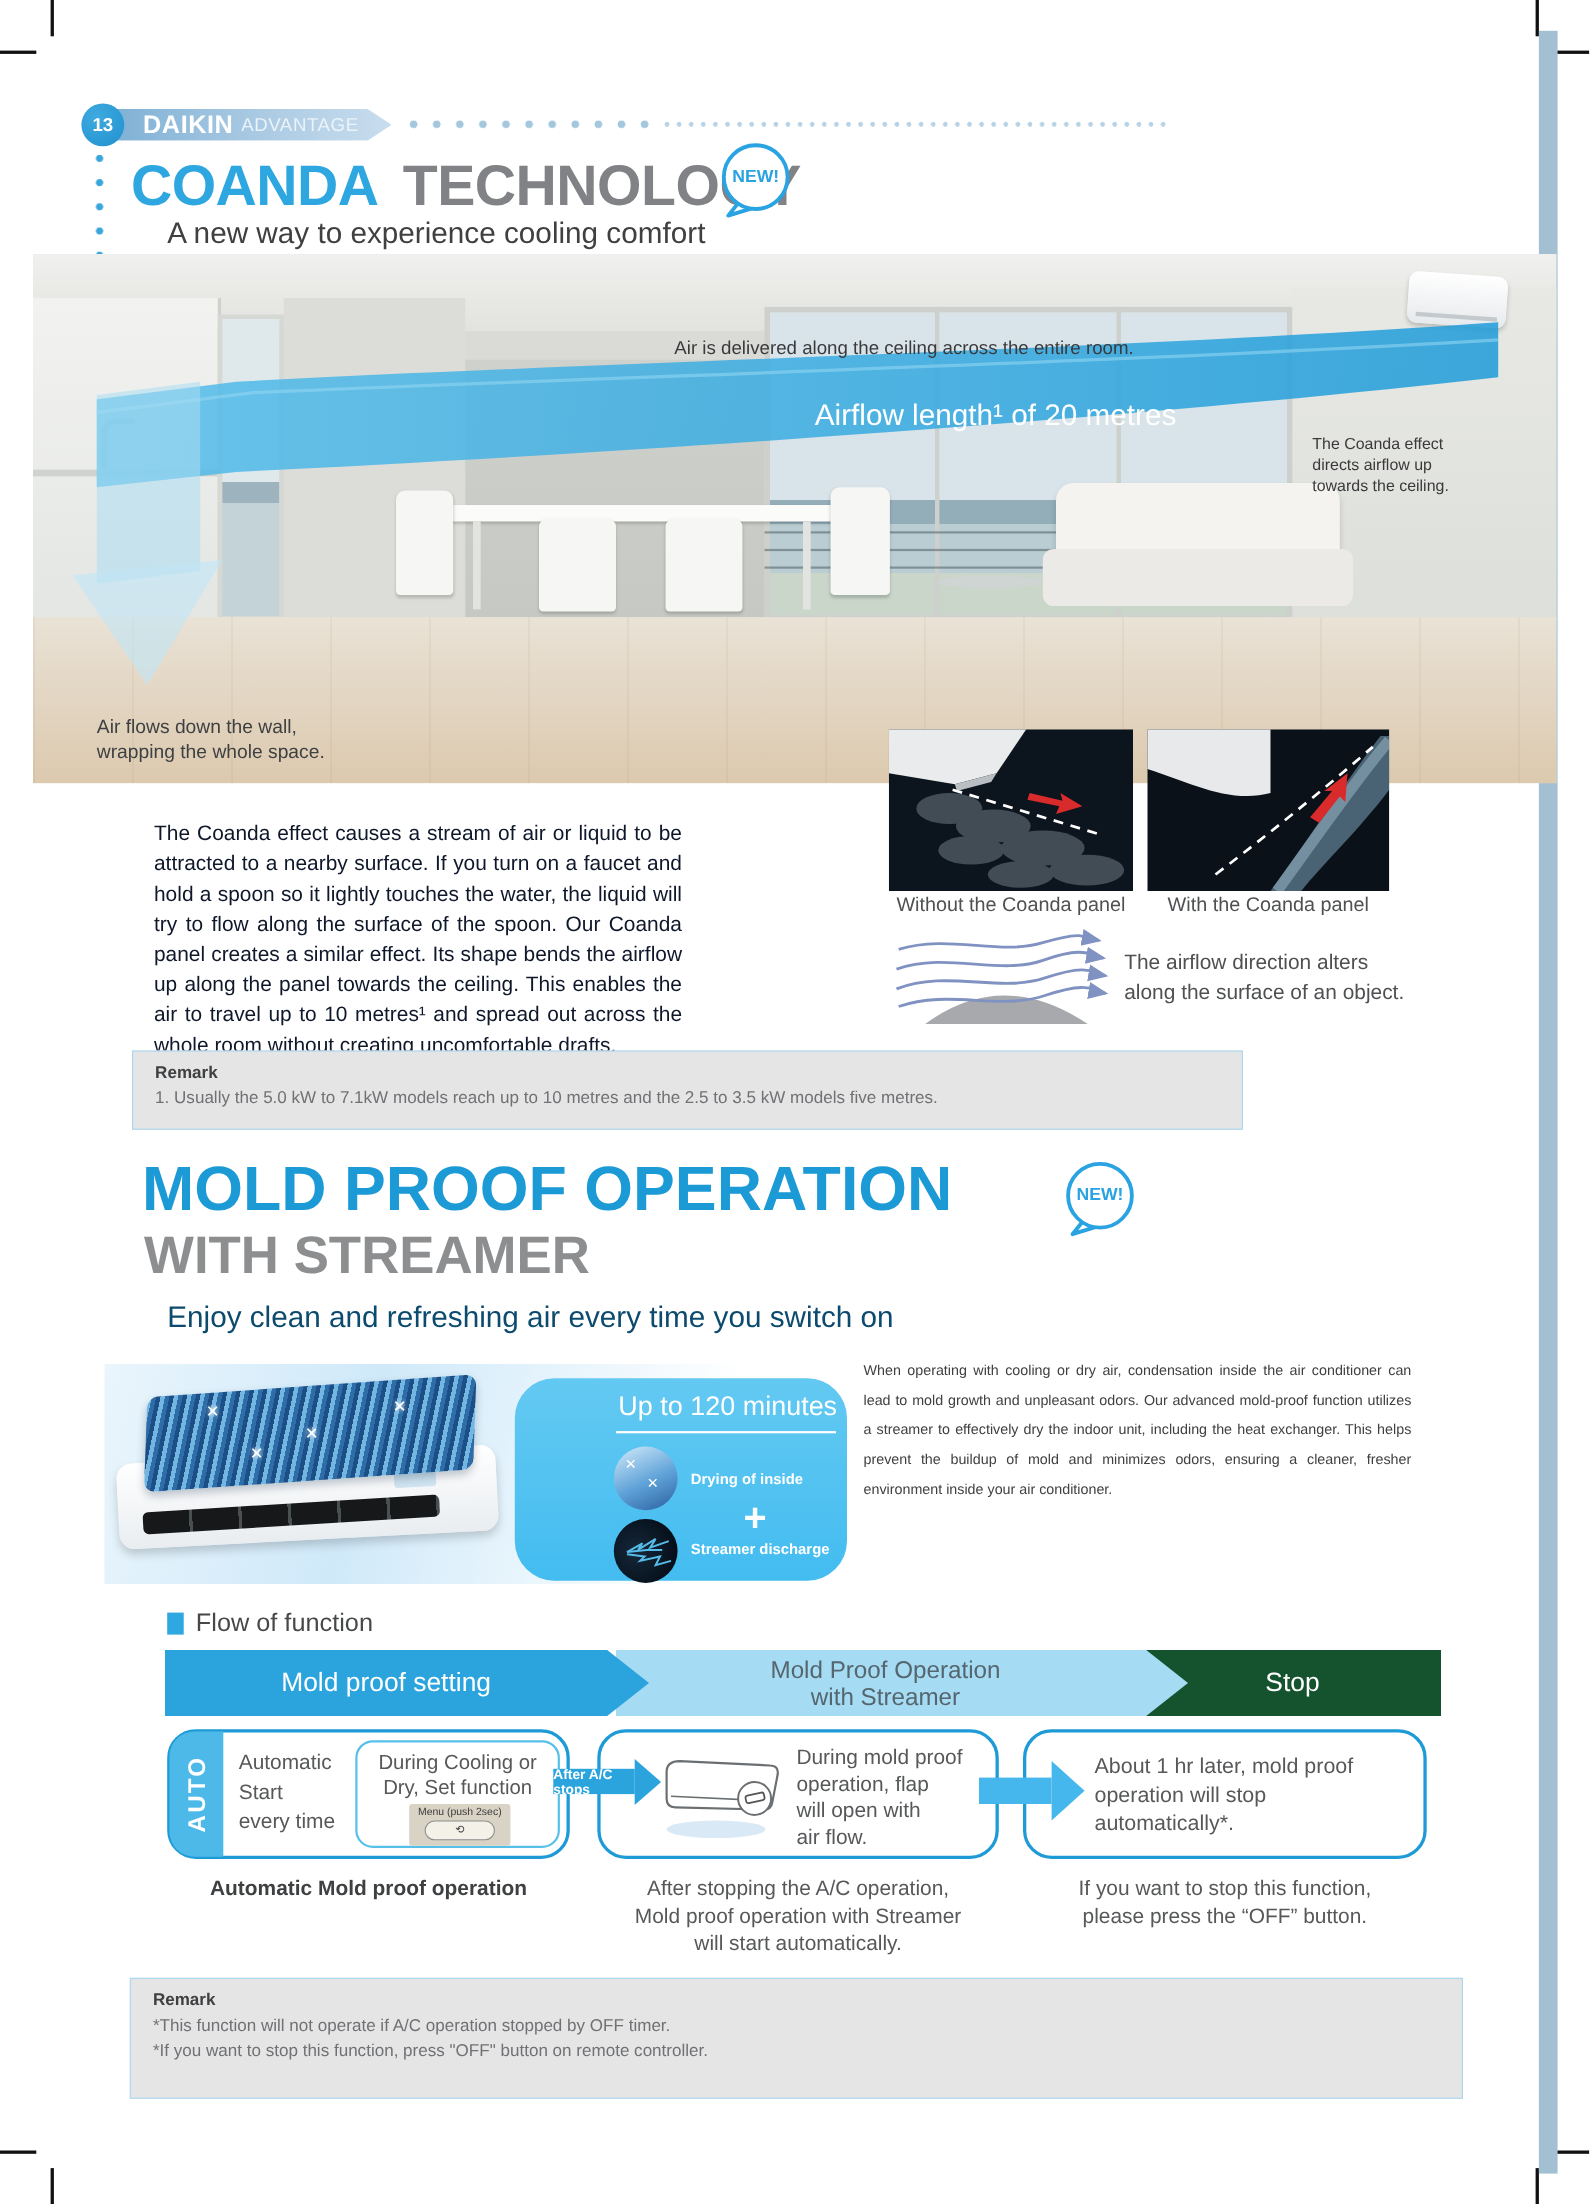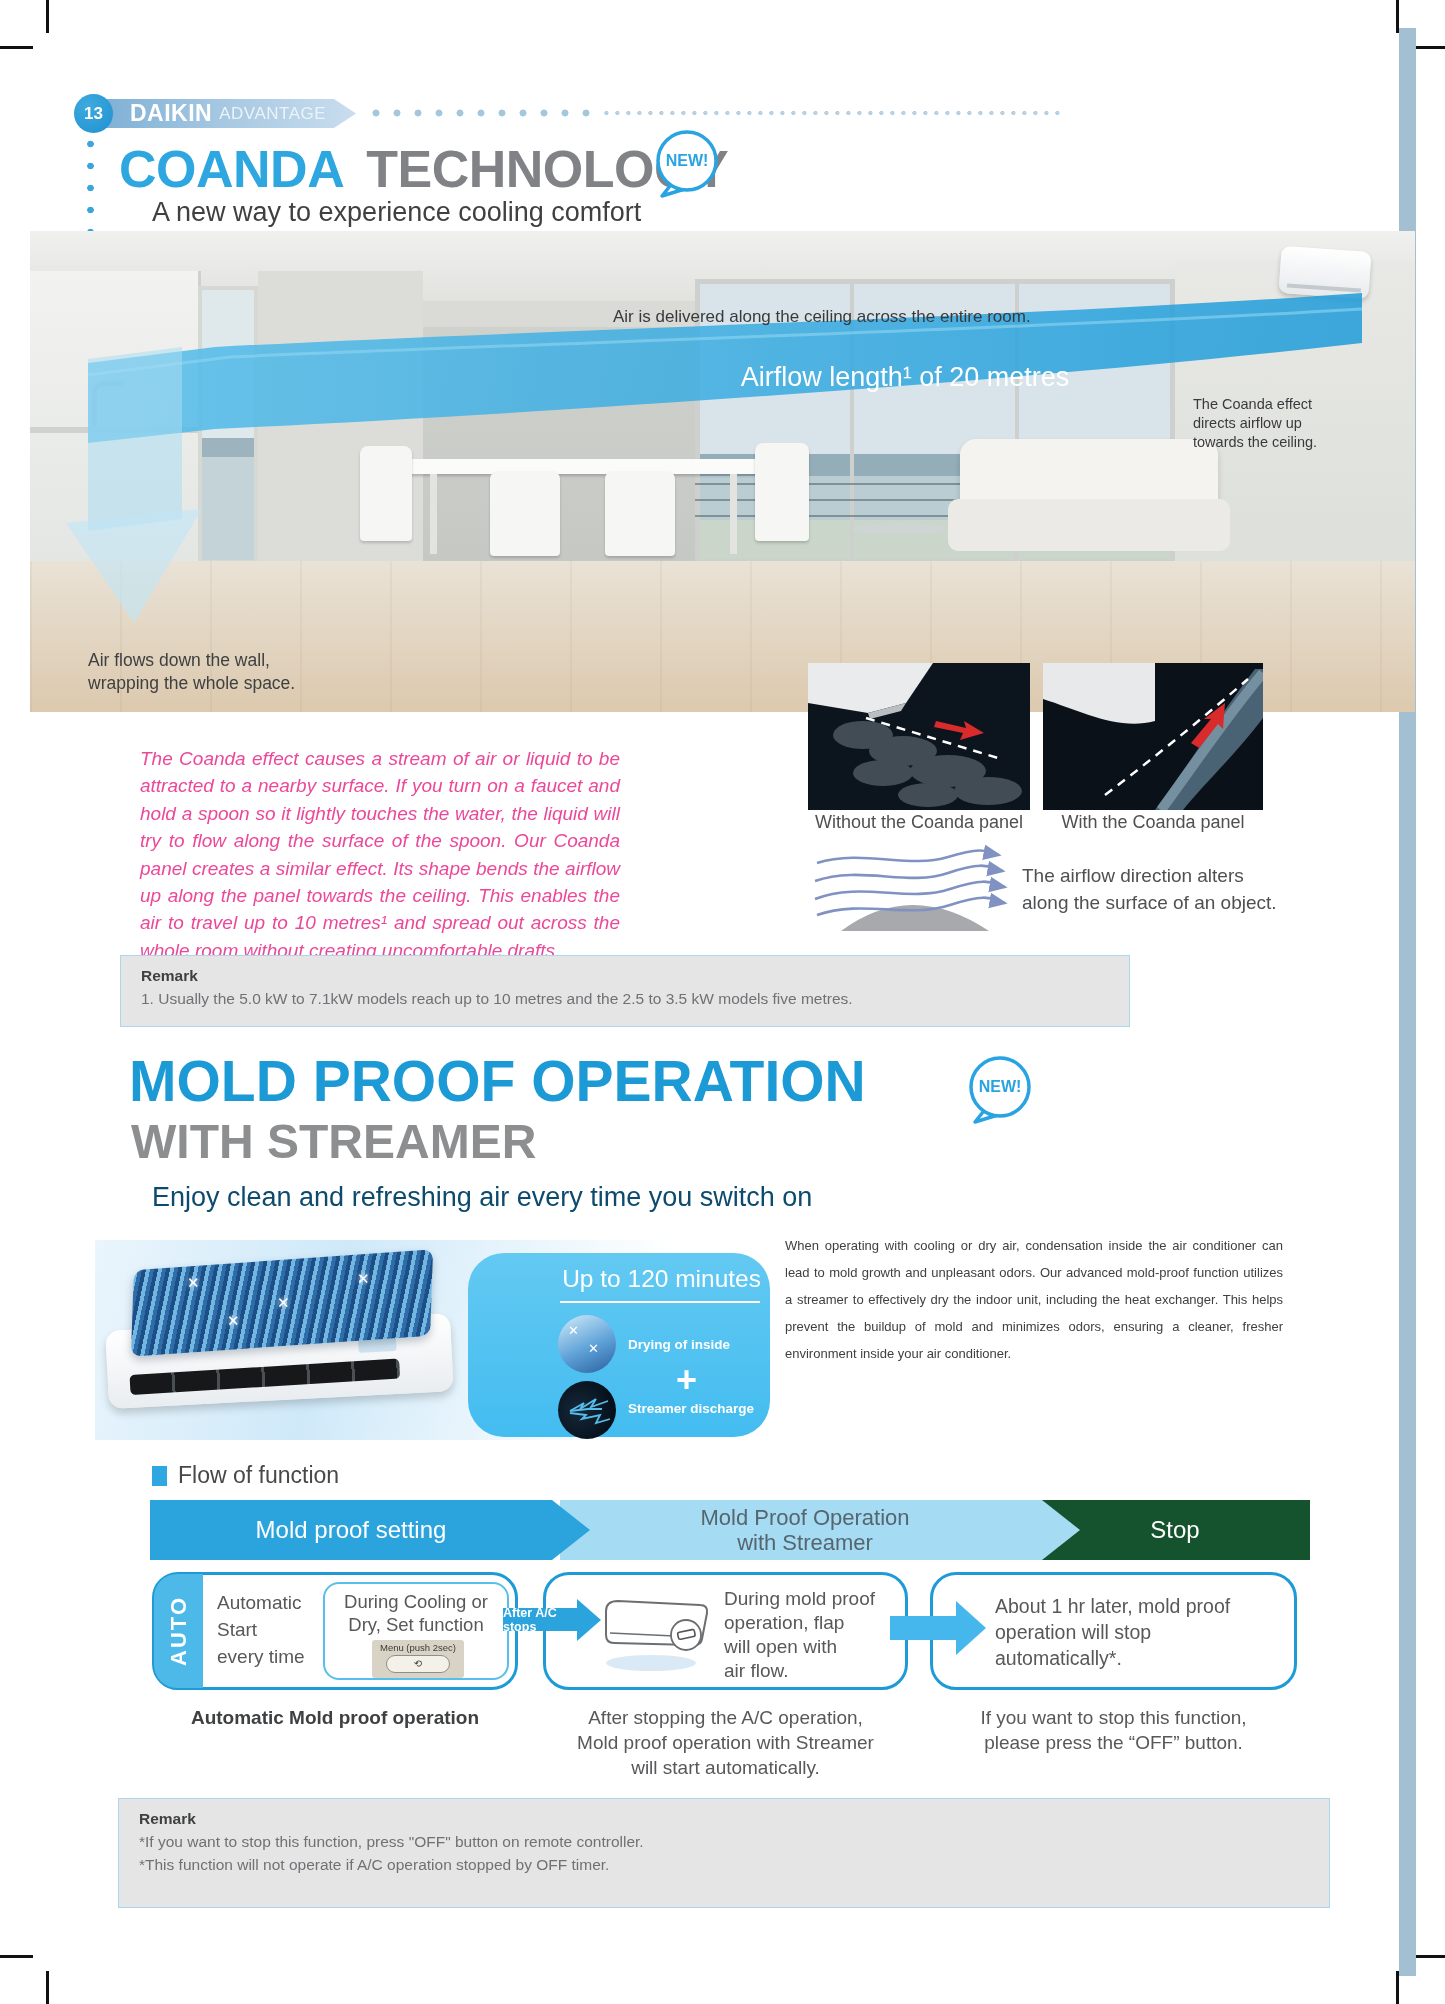--- a/index.html
+++ b/index.html
@@ -71,21 +71,21 @@
   .h-capTop{left:583px;top:76px;width:420px;font-size:17px;color:#3a3a3c;}
   .h-banner{left:605px;top:131px;width:540px;text-align:center;color:#fff;font-size:27px;}
   .h-capRight{left:1163px;top:164px;width:140px;font-size:14.5px;line-height:19px;color:#3a3a3c;}
   .h-capLeft{left:58px;top:418px;font-size:17.5px;line-height:23px;color:#3f4042;}
   
   .dpanel{top:663px;width:222px;height:147px;}
   #dpanel1{left:808px;}
   #dpanel2{left:1043px;width:220px;}
   .dcap{top:812px;font-size:18px;color:#4f5052;text-align:center;}
   
-  #coanda-body{left:140px;top:745px;width:480px;font-size:19px;line-height:27.4px;color:#ec4899;text-align:justify;font-style:italic;}
+  #coanda-body{left:140px;top:745px;width:480px;font-size:19px;line-height:27.4px;color:#0f172a;text-align:justify;}
   
   #wave{left:813px;top:843px;}
   #airflow-note{left:1022px;top:862px;width:280px;font-size:19px;line-height:27px;color:#4f5052;}
   
   .remark{border:1.5px solid #a9d6f0;background:#e5e5e5;box-sizing:border-box;padding:11px 20px;}
   #remark1{left:120px;top:955px;width:1010px;height:72px;}
   #remark2{left:118px;top:1798px;width:1212px;height:110px;}
   .remark .rt{font-size:15.5px;font-weight:bold;color:#3f4042;}
   .remark .rl{font-size:15.5px;color:#707174;margin-top:5px;}
   
@@ -413,17 +413,17 @@
     <div class="bold">Automatic Mold proof operation</div>
   </div>
   <div class="abs fcap pre" id="fcap2">After stopping the A/C operation,
 Mold proof operation with Streamer
 will start automatically.</div>
   <div class="abs fcap pre" id="fcap3">If you want to stop this function,
 please press the “OFF” button.</div>
 
   <div class="abs remark" id="remark2">
     <div class="rt">Remark</div>
+    <div class="rl">*This function will not operate if A/C operation stopped by OFF timer.</div>
     <div class="rl">*If you want to stop this function, press "OFF" button on remote controller.</div>
-    <div class="rl">*This function will not operate if A/C operation stopped by OFF timer.</div>
   </div>
 
 </div>
 
 </body></html>

